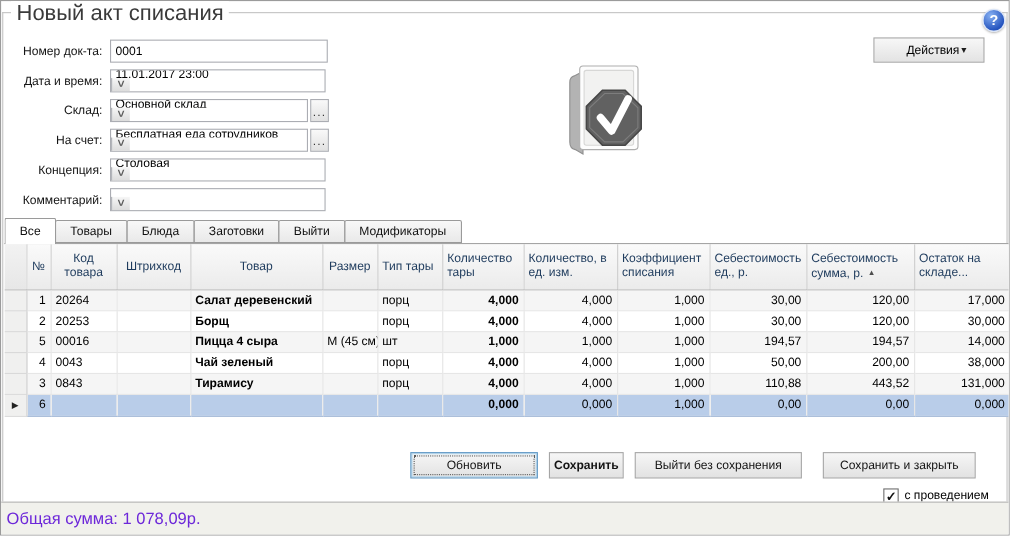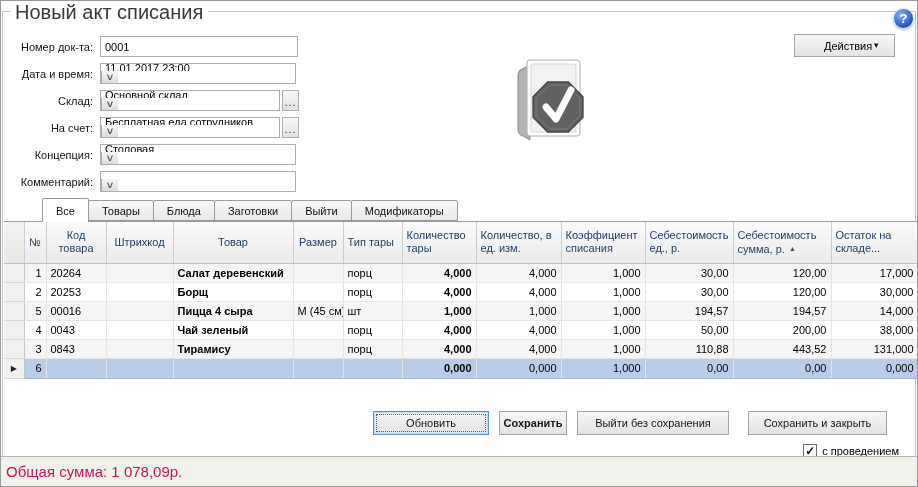--- a/index.html
+++ b/index.html
@@ -43,21 +43,21 @@
 
   .actions-btn { position:absolute; left:793px; top:33px; width:101px; height:23px;
                  border:1px solid #a6a6a6; background:linear-gradient(#f7f7f7,#e3e3e3);
                  display:flex; align-items:center; justify-content:space-between;
                  padding:0 29px; font-size:11px; cursor:pointer; }
   .actions-btn .caret { font-size:8px; color:#1c1c1c; }
 
   .doc-icon { position:absolute; left:506px; top:53px; }
 
   
-  .tabs { position:absolute; left:17px; top:197px; display:flex; z-index:2;padding-left:24px; }
+  .tabs { position:absolute; left:3px; top:197px; display:flex; z-index:2; }
   .tab { height:21px; margin-top:2px; margin-left:-1px; padding:0 13px;
          background:linear-gradient(#f8f8f8,#e9e9e9); border:1px solid #9a9a9a;
          border-top-left-radius:2px; border-top-right-radius:2px;
          display:flex; align-items:center; font-size:11px; color:#101010; cursor:pointer; }
   .tab.active { height:24px; margin-top:0; margin-left:0; background:#fff;
                 border-bottom:none; position:relative; z-index:3; }
 
   
   .grid-wrap { position:absolute; left:3px; top:220px; width:913px;
                border-top:1px solid #9c9c9c; background:#fff; overflow:hidden; }
@@ -92,21 +92,21 @@
 
   .checkbox-row { position:absolute; top:443px; right:18px; display:flex;
                   align-items:center; gap:5px; cursor:pointer; }
   .checkbox { width:14px; height:14px; border:1px solid #6e6e6e; background:#fff;
               display:flex; align-items:center; justify-content:center;
               font-size:12px; font-weight:bold; color:#101010; line-height:12px; }
 
   .status-bar { position:absolute; left:0; right:0; bottom:0; height:30px;
                 background:#f1f1ec; border-top:1px solid #b6b6b6;
                 display:flex; align-items:center; padding-left:5px;
-                font-size:15px; color:#be185d; }
+                font-size:15px; color:#6d28d9; }
 </style>
 </head>
 <body>
 
 <div class="window">
 
   <div class="frame"></div>
   <div class="page-title">Новый акт списания</div>
   <div class="help-icon">?</div>
 

